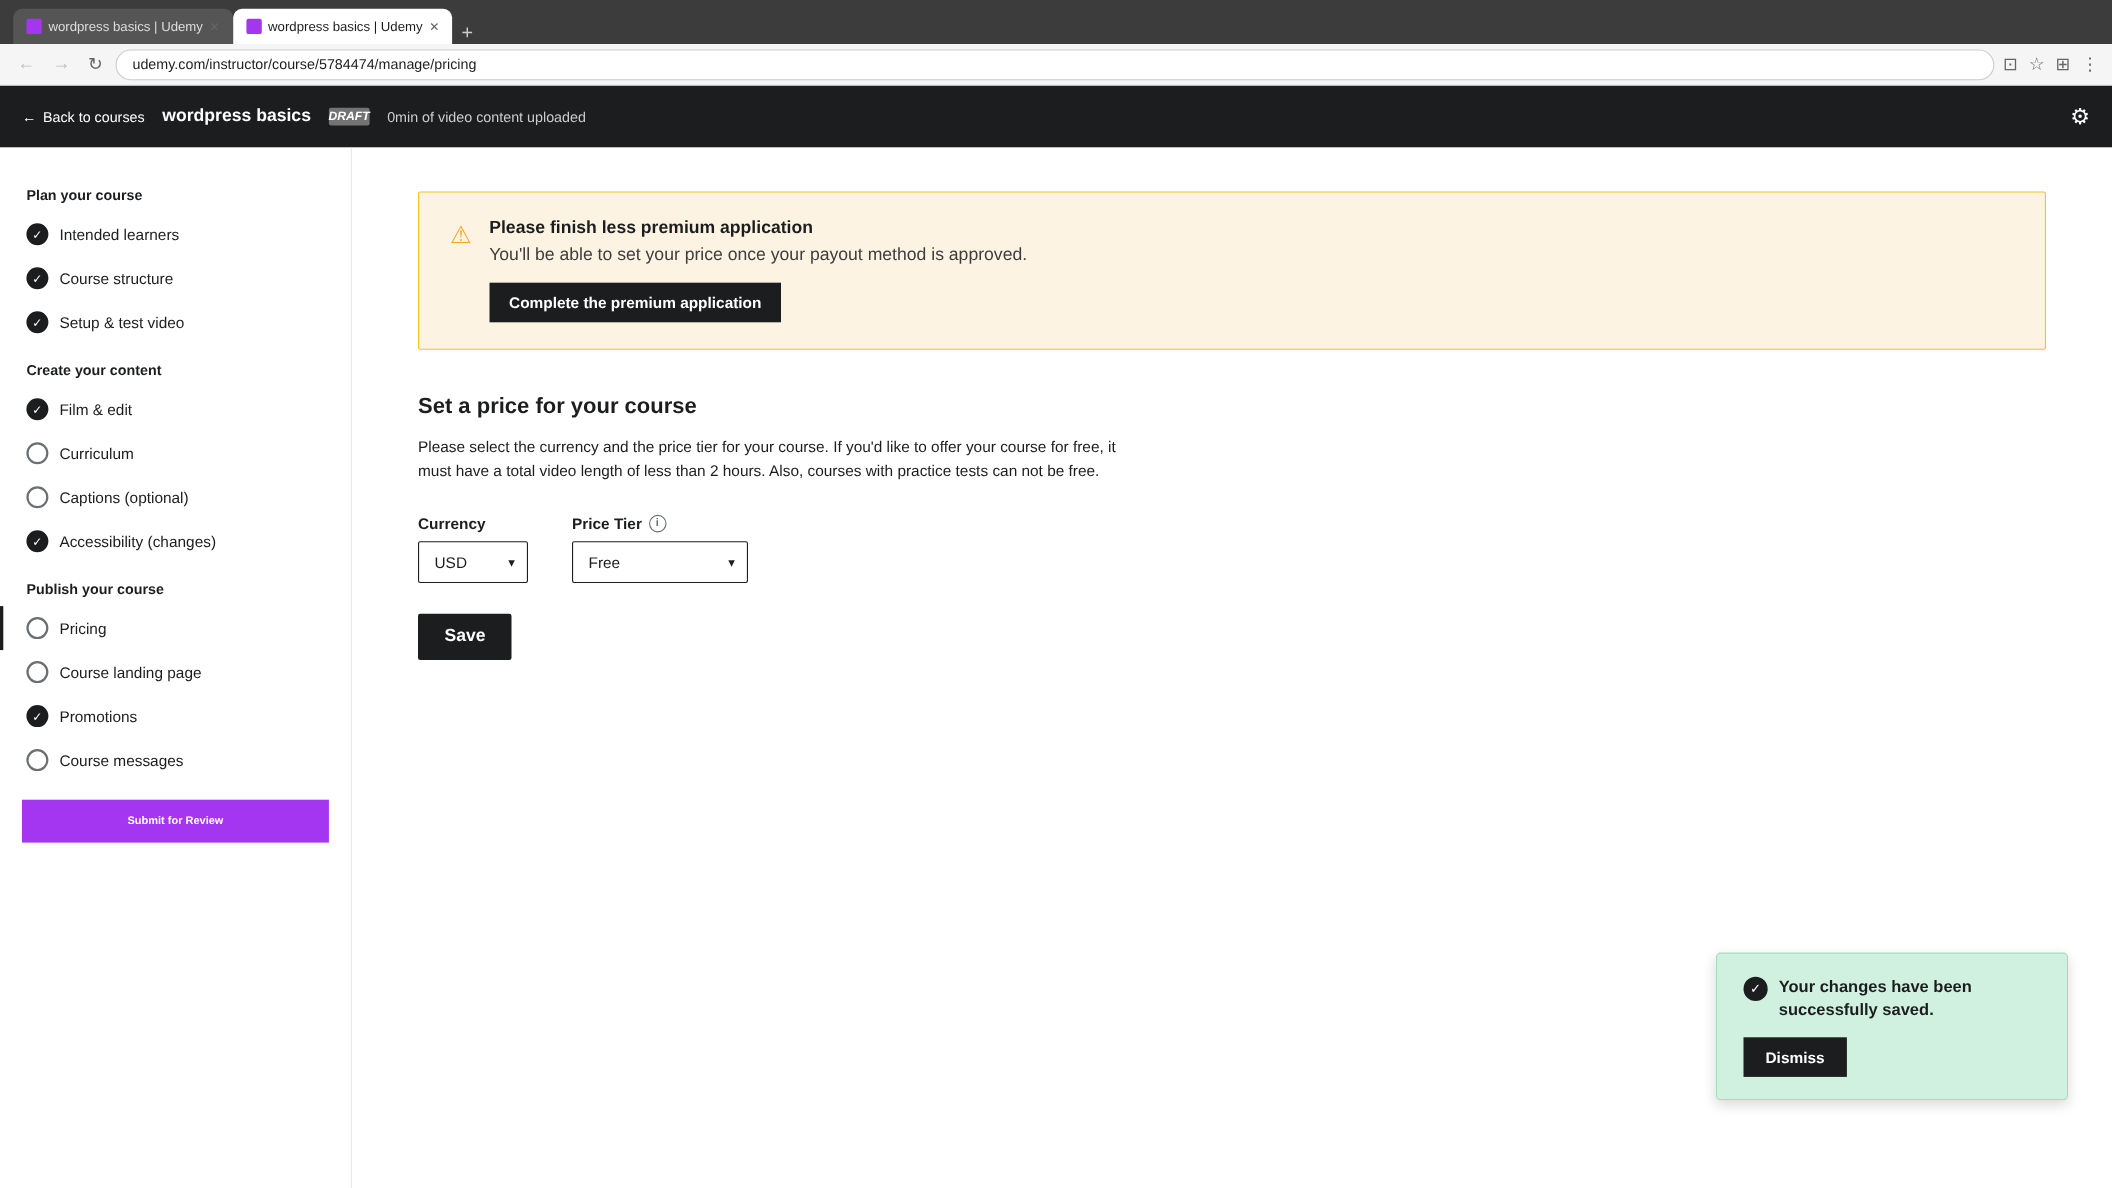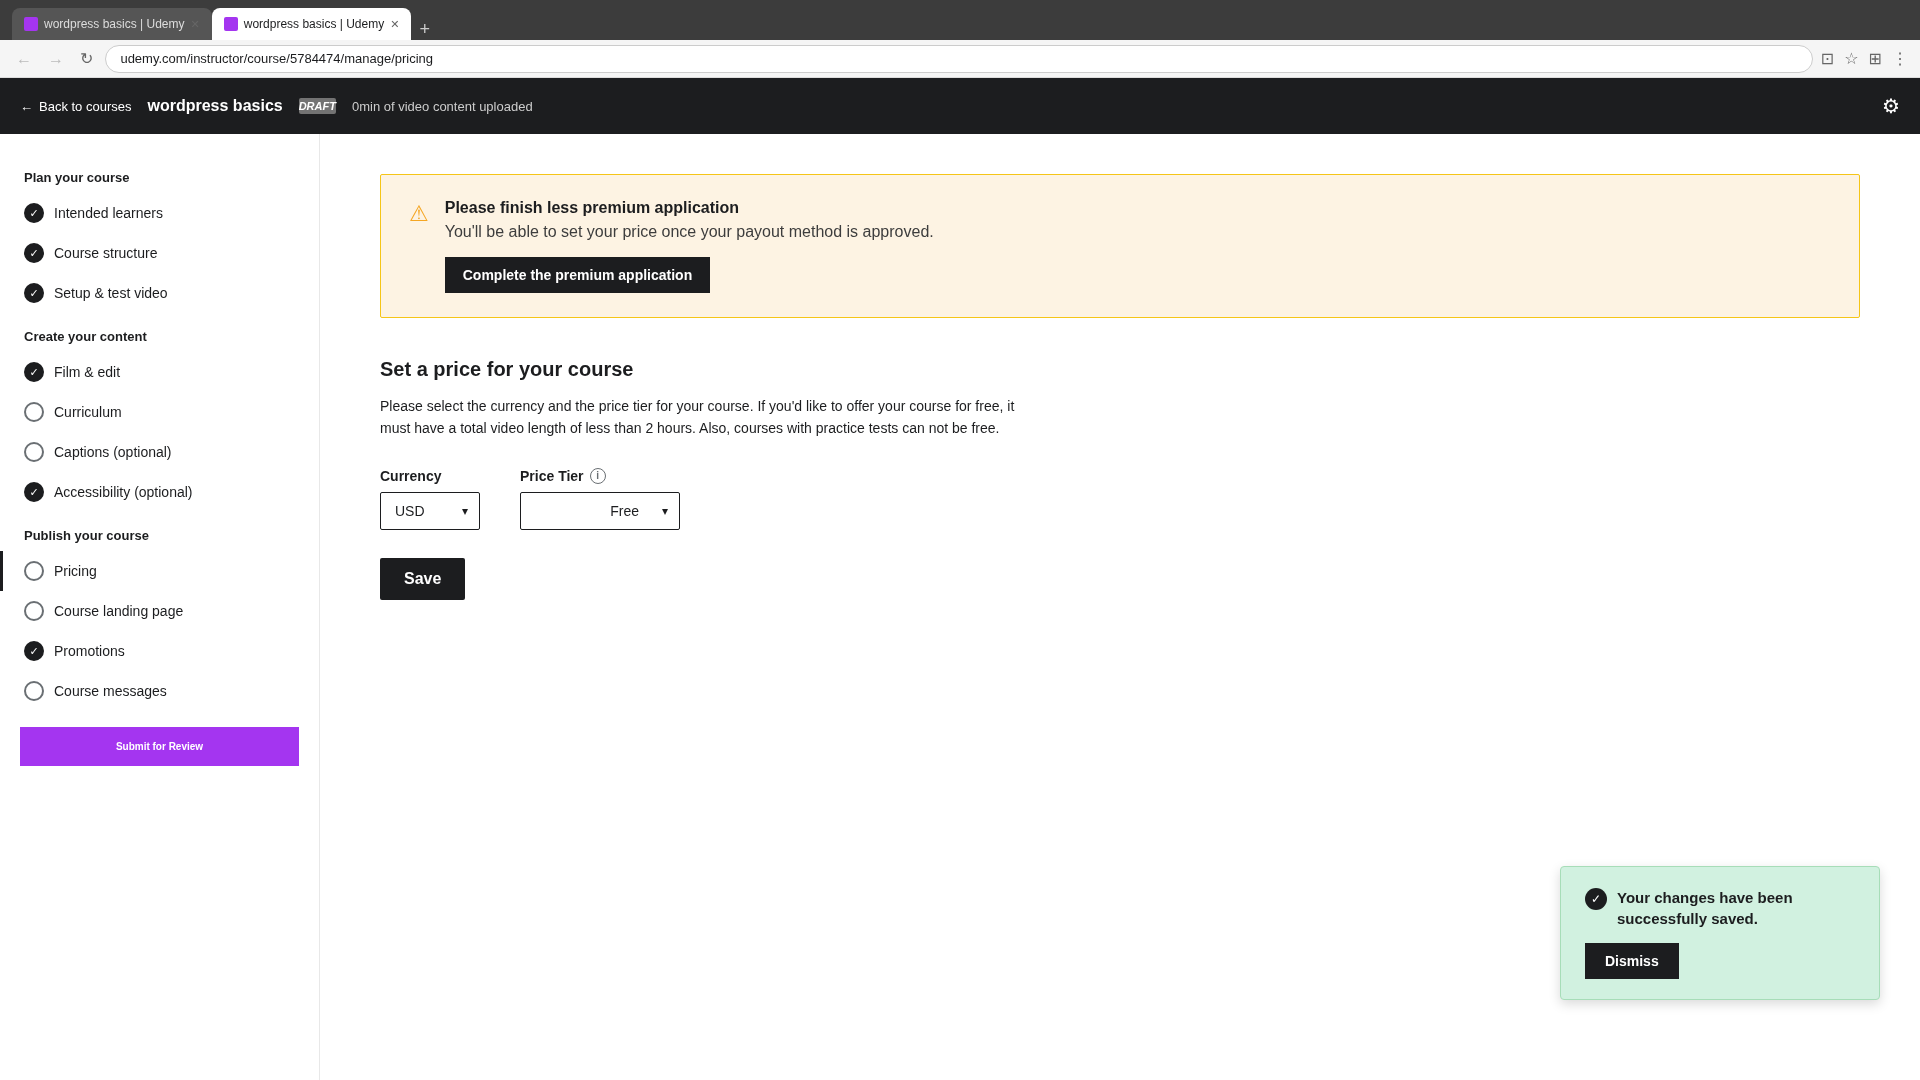--- a/index.html
+++ b/index.html
@@ -318,21 +318,21 @@
       border: 1px solid #1c1d1f;
       border-radius: 2px;
       padding: 10px 40px 10px 14px;
       font-size: 14px;
       color: #1c1d1f;
       background: #fff;
       cursor: pointer;
       outline: none;
     }
     .select-field.currency { width: 100px; }
-    .select-field.price-tier { width: 160px; text-align: right; }
+    .select-field.price-tier { width: 160px; }
     .select-arrow {
       position: absolute;
       right: 12px;
       top: 50%;
       transform: translateY(-50%);
       pointer-events: none;
       font-size: 12px;
       color: #1c1d1f;
     }
 
@@ -468,21 +468,21 @@
     <div class="sidebar-item">
       <div class="check-icon empty"></div>
       <span class="sidebar-label">Curriculum</span>
     </div>
     <div class="sidebar-item">
       <div class="check-icon empty"></div>
       <span class="sidebar-label">Captions (optional)</span>
     </div>
     <div class="sidebar-item">
       <div class="check-icon checked">✓</div>
-      <span class="sidebar-label">Accessibility (optional)</span>
+      <span class="sidebar-label">Accessibility (changes)</span>
     </div>
 
     <div class="sidebar-section-title">Publish your course</div>
 
     <div class="sidebar-item active">
       <div class="check-icon empty"></div>
       <span class="sidebar-label">Pricing</span>
     </div>
     <div class="sidebar-item">
       <div class="check-icon empty"></div>

